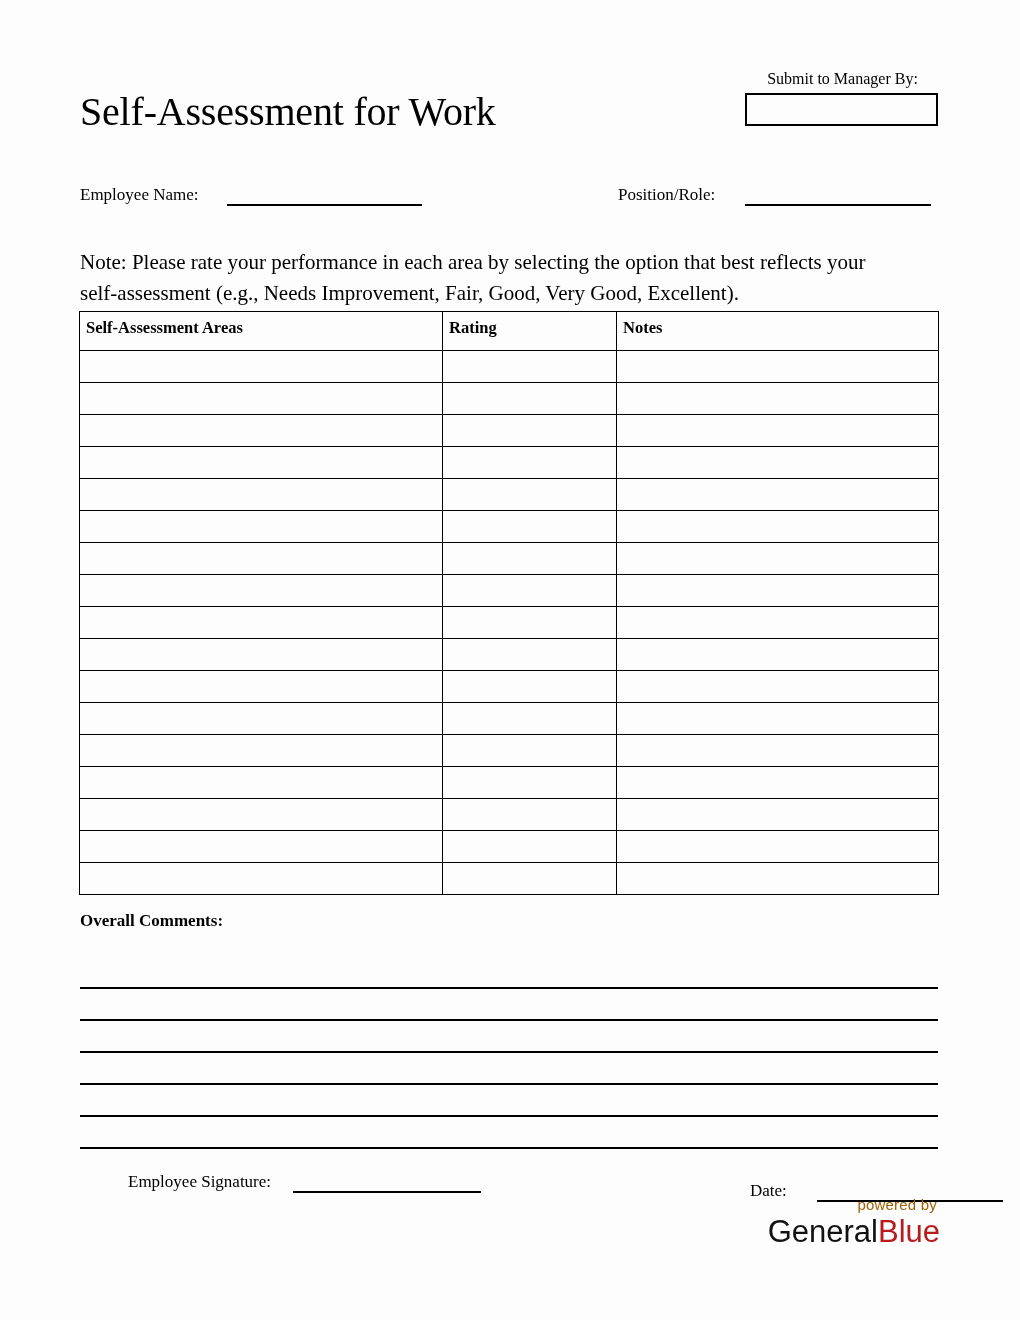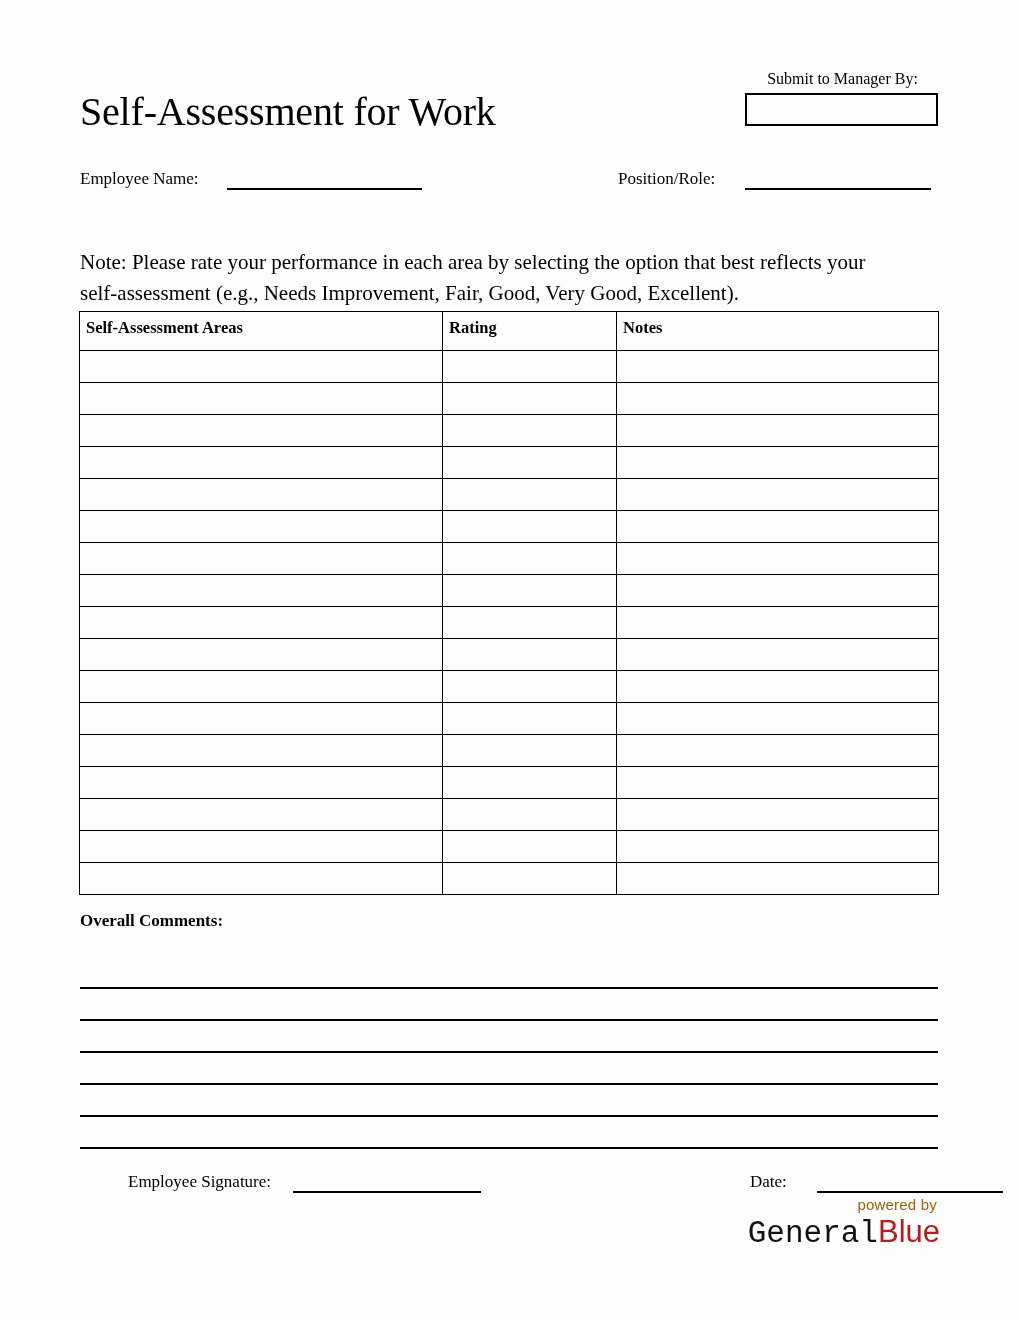--- a/index.html
+++ b/index.html
@@ -59,21 +59,21 @@
     height: 33px;
     border: 2px solid #000;
     box-sizing: border-box;
     background: #fdfdfd;
   }
 
   
   .id-row {
     position: absolute;
     left: 80px;
-    top: 160px;
+    top: 176px;
     width: 860px;
     height: 32px;
   }
   .field {
     position: absolute;
     display: flex;
     align-items: flex-end;
     height: 30px;
   }
   .field-label {
@@ -157,21 +157,21 @@
   .sign-row {
     position: absolute;
     left: 80px;
     top: 1163px;
     width: 858px;
     height: 32px;
     margin-left: 48px;
   }
   .field-signature { left: 0; top: 0; }
   .field-signature .field-rule { width: 188px; margin-left: 22px; }
-  .field-date { left: 622px; top: 0; }
+  .field-date { left: 622px; top: 9px; }
   .field-date .field-rule { width: 186px; margin-left: 30px; }
 
   
   .logo {
     position: absolute;
     right: 80px;
     top: 1197px;
     text-align: right;
     font-family: "Liberation Sans", "DejaVu Sans", sans-serif;
   }
@@ -181,21 +181,21 @@
     line-height: 1;
     letter-spacing: 0.2px;
     margin-bottom: 4px;
     margin-right: 3px;
   }
   .logo-name {
     font-size: 31px;
     line-height: 1;
     white-space: nowrap;
   }
-  .logo-general { color: #121212; font-family: Liberation Mono, monospace; }
+  .logo-general { color: #121212; }
   .logo-blue { color: #b91c1c; }
 </style>
 </head>
 <body>
 
 <div class="page">
 
   <div class="header">
     <h1 class="doc-title">Self-Assessment for Work</h1>
 

